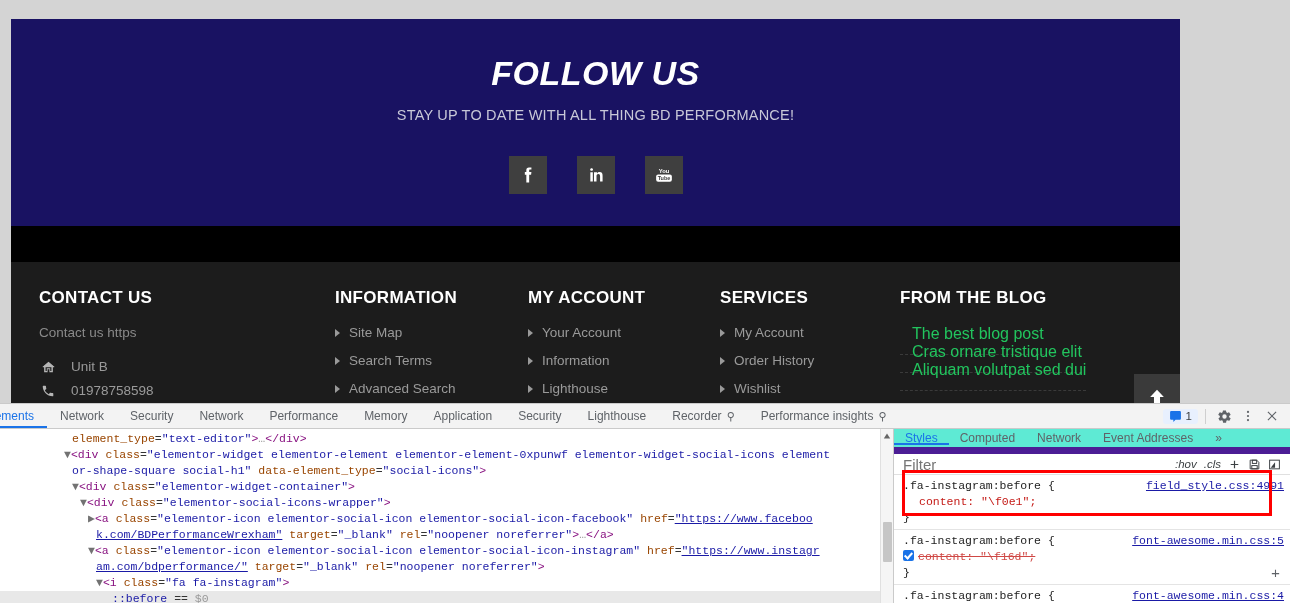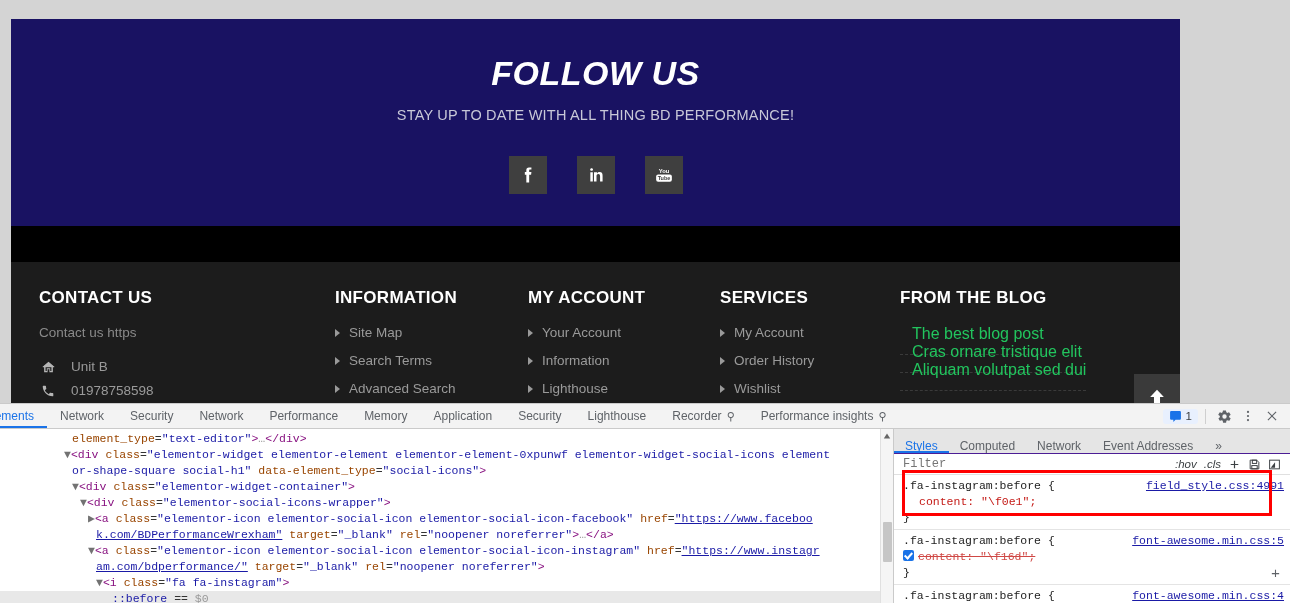--- a/index.html
+++ b/index.html
@@ -173,41 +173,41 @@
     position: absolute; left: 2px; width: 9px; top: 93px; height: 40px;
     background: #c6c6c6; border-radius: 1px; cursor: pointer;
   }
 
   
   #styles-pane {
     flex: 1 1 auto; height: 175px; background: #ffffff;
     border-left: 1px solid #cacaca; position: relative; overflow: hidden;
   }
   #styles-tabbar {
-    height: 25px; background: #e5e5e5; border-bottom: 1px solid #4c1d95;
-    display: flex; align-items: flex-end;
+    height: 25px; background: #5eead4; border-bottom: 7px solid #4c1d95;
+    display: flex; align-items: center;
   }
   .st-tab {
     display: flex; align-items: center; padding: 0 11px;
     font-size: 12px; color: #5f6368; cursor: pointer; position: relative;
     white-space: nowrap;
   }
   .st-tab.active { color: #1a73e8; }
   .st-tab.active::after {
     content: ""; position: absolute; left: 0; right: 0; bottom: 0;
     height: 2px; background: #1a73e8;
   }
   #styles-filterbar {
     height: 21px; display: flex; align-items: center;
     border-bottom: 1px solid #e0e0e0; background: #fff;
   }
   #styles-filter-input {
     flex: 1 1 auto; border: none; outline: none;
-    font-size: 12px; color: #9a9a9a; padding-left: 9px;
-    font-family: Liberation Mono, monospace; background: transparent;
+    font-size: 15px; color: #9a9a9a; padding-left: 9px;
+    font-family: Liberation Sans, sans-serif; background: transparent;
   }
   .filter-tools {
     display: flex; align-items: center; gap: 7px; padding-right: 9px;
     font-size: 11.5px; color: #3c4043;
   }
   .ft-btn { cursor: pointer; display: flex; align-items: center; font-style: italic; }
   #styles-list {
     font-family: "Liberation Mono", monospace;
     font-size: 11.5px; line-height: 16px; color: #222;
     position: relative;

